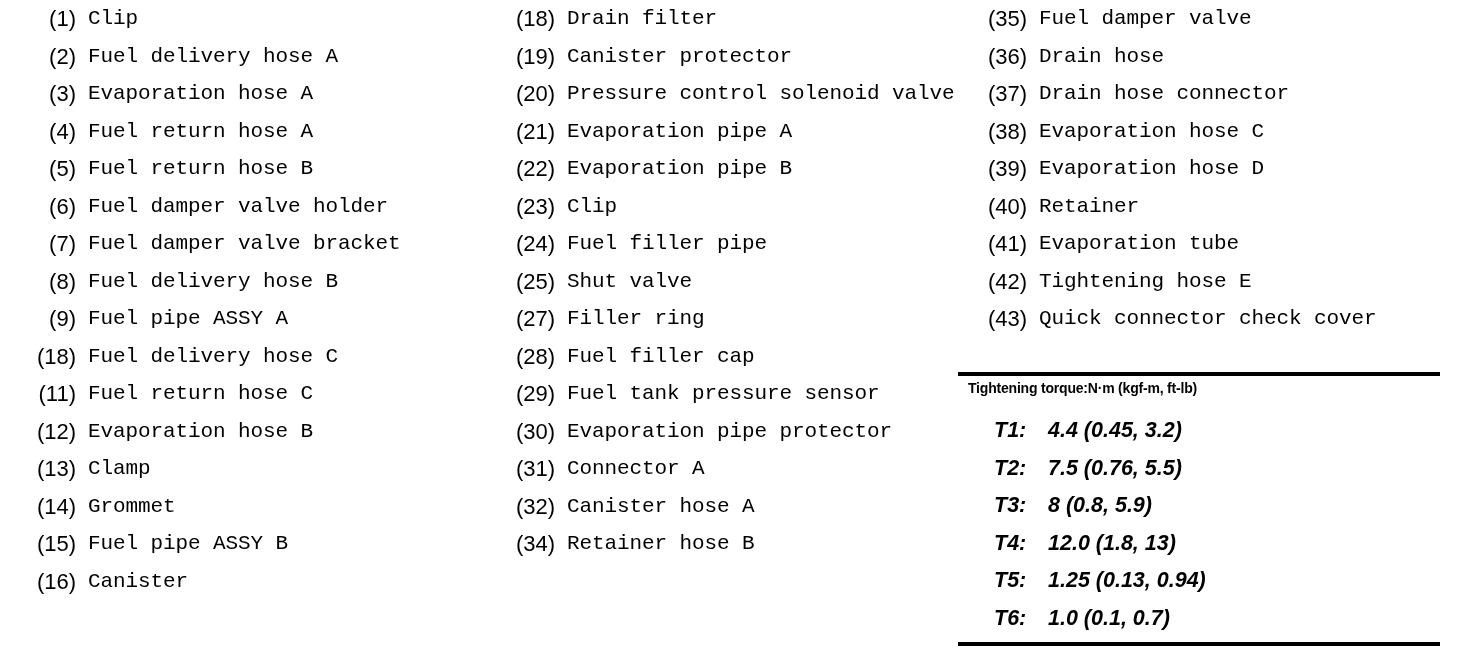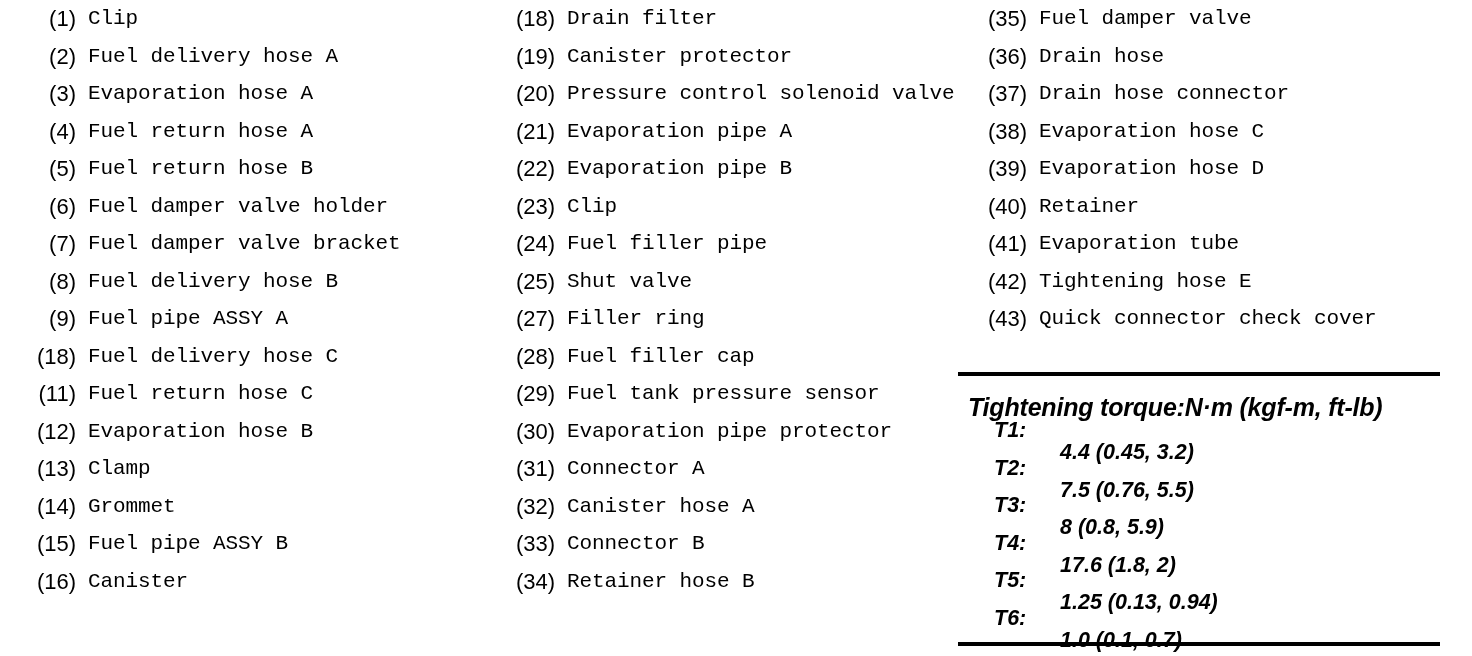--- a/index.html
+++ b/index.html
@@ -79,47 +79,45 @@
   }
   #torque-rule-bottom {
     position: absolute;
     left: 0;
     top: 270px;
     width: 482px;
   }
   .torque-title {
     position: absolute;
     left: 10px;
-    top: 21px;
-    font-size: 25px;
+    top: 8px;
+    font-size: 14px;
     font-weight: bold;
-    font-style: italic;
     white-space: nowrap;
     letter-spacing: -0.2px;
   }
   .torque-row {
     position: absolute;
     left: 0;
     height: 37.5px;
     line-height: 37.5px;
     white-space: nowrap;
     font-weight: bold;
     font-style: italic;
     font-size: 21.5px;
   }
   .torque-key {
     position: absolute;
     left: 36px;
     top: 0;
   }
   .torque-value {
     position: absolute;
-    left: 102px;
-    top: 0;
-    margin-top: 22px;
+    left: 90px;
+    top: 0;
   }
 </style>
 </head>
 <body>
 
 <div class="legend-sheet">
 
   <div class="parts-column" id="col-1">
       <div class="part-row">
         <span class="part-index">(1)</span>
@@ -235,24 +233,20 @@
         <span class="part-index">(30)</span>
         <span class="part-label">Evaporation pipe protector</span>
       </div>
       <div class="part-row">
         <span class="part-index">(31)</span>
         <span class="part-label">Connector A</span>
       </div>
       <div class="part-row">
         <span class="part-index">(32)</span>
         <span class="part-label">Canister hose A</span>
-      </div>
-      <div class="part-row">
-        <span class="part-index">(33)</span>
-        <span class="part-label">Connector B</span>
       </div>
       <div class="part-row">
         <span class="part-index">(34)</span>
         <span class="part-label">Retainer hose B</span>
       </div>
     </div>
   <div class="parts-column" id="col-3">
       <div class="part-row">
         <span class="part-index">(35)</span>
         <span class="part-label">Fuel damper valve</span>
@@ -302,21 +296,21 @@
         <div class="torque-row" style="top: 77.5px;">
           <span class="torque-key">T2:</span>
           <span class="torque-value">7.5 (0.76, 5.5)</span>
         </div>
         <div class="torque-row" style="top: 115px;">
           <span class="torque-key">T3:</span>
           <span class="torque-value">8 (0.8, 5.9)</span>
         </div>
         <div class="torque-row" style="top: 152.5px;">
           <span class="torque-key">T4:</span>
-          <span class="torque-value">17.6 (1.8, 2)</span>
+          <span class="torque-value">12.0 (1.8, 13)</span>
         </div>
         <div class="torque-row" style="top: 190px;">
           <span class="torque-key">T5:</span>
           <span class="torque-value">1.25 (0.13, 0.94)</span>
         </div>
         <div class="torque-row" style="top: 227.5px;">
           <span class="torque-key">T6:</span>
           <span class="torque-value">1.0 (0.1, 0.7)</span>
         </div>
       </div>

